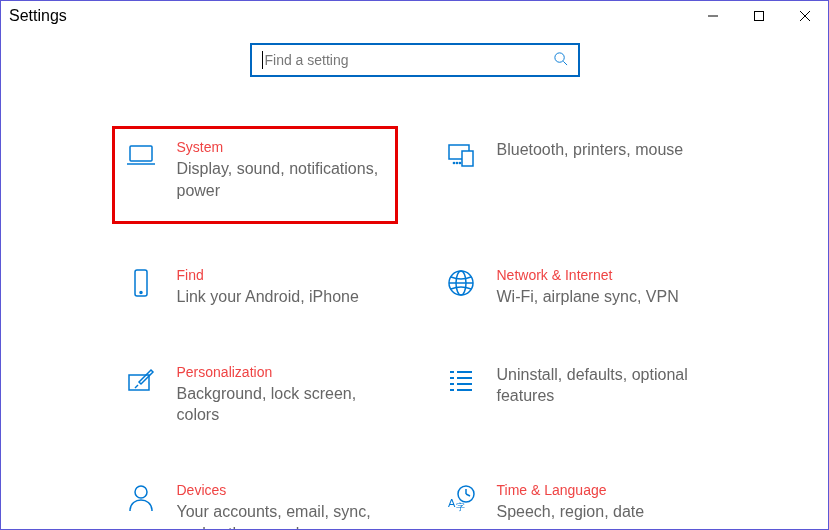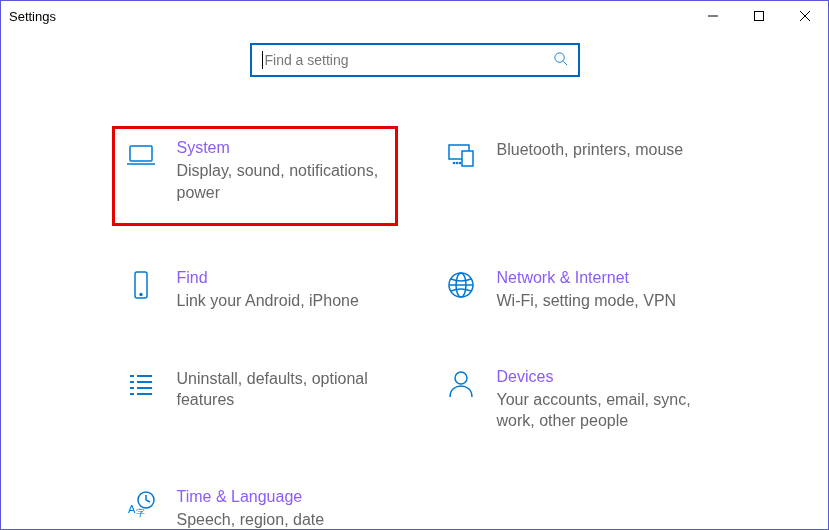--- a/index.html
+++ b/index.html
@@ -16,21 +16,21 @@
       overflow: hidden;
     }
     .titlebar {
       display: flex;
       align-items: center;
       justify-content: space-between;
       height: 30px;
       padding-left: 8px;
     }
     .titlebar-title {
-      font-size: 13px;
+      font-size: 16px;
       color: #000;
     }
     .titlebar-controls {
       display: flex;
       height: 100%;
     }
     .titlebar-btn {
       width: 46px;
       display: flex;
       align-items: center;
@@ -100,22 +100,22 @@
       justify-content: center;
     }
     .category-icon svg {
       width: 32px;
       height: 32px;
     }
     .category-text {
       padding-top: 0;
     }
     .category-title {
-      font-size: 16px;
-      color: #8b5cf6;
+      font-size: 14px;
+      color: #ef4444;
       margin-bottom: 3px;
     }
     .category-desc {
       font-size: 16px;
       color: #666;
       line-height: 1.35;
     }
     .highlighted {
       border: 3px solid #e60000;
       padding: 10px 8px 20px 8px;
@@ -208,24 +208,37 @@
       <svg viewBox="0 0 32 32" fill="none" stroke="#0078d4" stroke-width="1.5">
           <circle cx="16" cy="16" r="12"></circle>
           <ellipse cx="16" cy="16" rx="5" ry="12"></ellipse>
           <line x1="4" y1="16" x2="28" y2="16"></line>
           <path d="M6 10 Q16 14 26 10"></path>
           <path d="M6 22 Q16 18 26 22"></path>
         </svg>
     </div>
     <div class="category-text">
       <div class="category-title">Network &amp; Internet</div>
-      <div class="category-desc">Wi-Fi, setting mode, VPN</div>
-    </div>
-  </div>
-
+      <div class="category-desc">Wi-Fi, airplane sync, VPN</div>
+    </div>
+  </div>
+
+  <div class="category">
+    <div class="category-icon">
+      <svg viewBox="0 0 32 32" fill="none" stroke="#0078d4" stroke-width="1.5">
+          <rect x="4" y="11" width="20" height="15"></rect>
+          <path d="M14 18 L26 6 L28 8 L16 20 Z"></path>
+          <line x1="13" y1="21" x2="10" y2="24"></line>
+        </svg>
+    </div>
+    <div class="category-text">
+      <div class="category-title">Personalization</div>
+      <div class="category-desc">Background, lock screen, colors</div>
+    </div>
+  </div>
 
   <div class="category">
     <div class="category-icon">
       <svg viewBox="0 0 32 32" fill="none" stroke="#0078d4" stroke-width="2">
           <line x1="5" y1="8" x2="9" y2="8"></line>
           <line x1="12" y1="8" x2="27" y2="8"></line>
           <line x1="5" y1="14" x2="9" y2="14"></line>
           <line x1="12" y1="14" x2="27" y2="14"></line>
           <line x1="5" y1="20" x2="9" y2="20"></line>
           <line x1="12" y1="20" x2="27" y2="20"></line>

